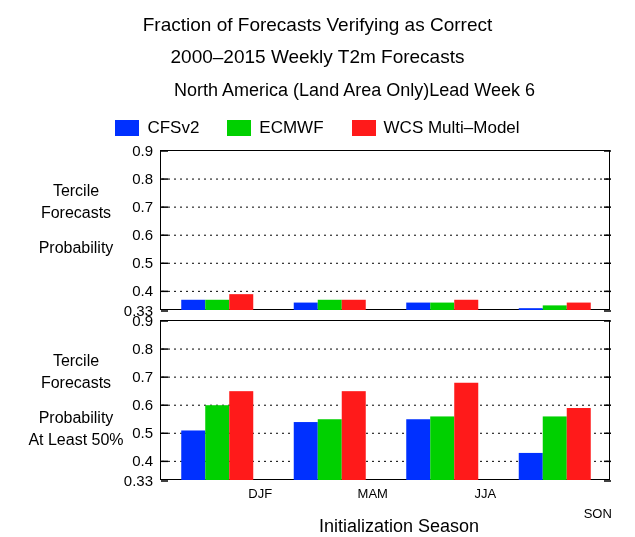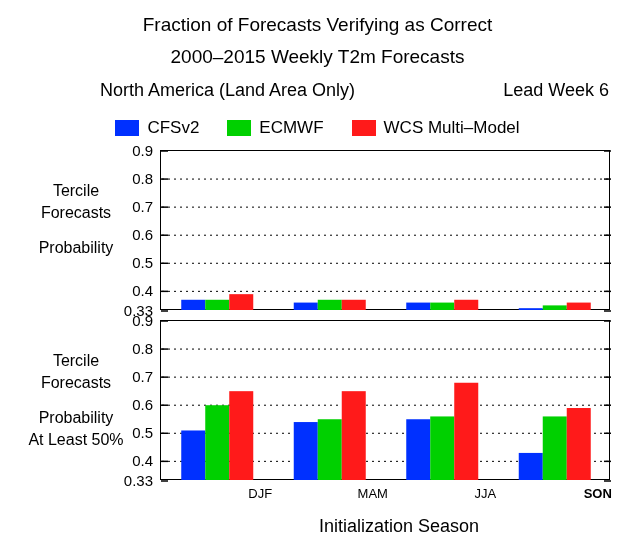--- a/index.html
+++ b/index.html
@@ -23,21 +23,21 @@
   }
   .title1 { font-size: 19px; }
   .title2 { font-size: 19px; margin-top: 2px; }
   .subrow {
     position: absolute;
     top: 80px;
     left: 100px;
     right: 20px;
     font-size: 18px;
     display: flex;
-    justify-content: space-between;
+    justify-content: center;
   }
   .region { }
   .lead { padding-right: 6px; }
 
   .legend {
     position: absolute;
     top: 118px;
     left: 0; right: 0;
     display: flex;
     justify-content: center;
@@ -209,21 +209,21 @@
           <rect x="293.25" y="61.754385964912274" width="24" height="97.24561403508773" fill="#ff1a1a" class="bar"></rect>
           <rect x="357.75" y="131.9298245614035" width="24" height="27.070175438596493" fill="#0030ff" class="bar"></rect>
           <rect x="381.75" y="95.43859649122807" width="24" height="63.56140350877193" fill="#00d000" class="bar"></rect>
           <rect x="405.75" y="87.01754385964915" width="24" height="71.98245614035085" fill="#ff1a1a" class="bar"></rect>
         </svg>
       </div>
   <div id="xcats">
         <div class="xcat" style="left: 56.25px; top: 336px;">DJF</div>
         <div class="xcat" style="left: 168.75px; top: 336px;">MAM</div>
         <div class="xcat" style="left: 281.25px; top: 336px;">JJA</div>
-        <div class="xcat" style="left: 393.75px; top: 336px; font-weight: bold;">SON</div>
+        <div class="xcat" style="left: 393.75px; top: 356px;">SON</div>
       </div>
   <div class="xaxis-title" id="xtitle" style="top: 366px;">Initialization Season</div>
 </div>
 
 <div class="ylabels" id="ylab0" style="position: absolute; left: 0px; top: 180px; width: 152px;">
       <div class="line">Tercile</div>
       <div class="line">Forecasts</div>
       <div class="gap"></div>
       <div class="line">Probability</div>
     </div>

